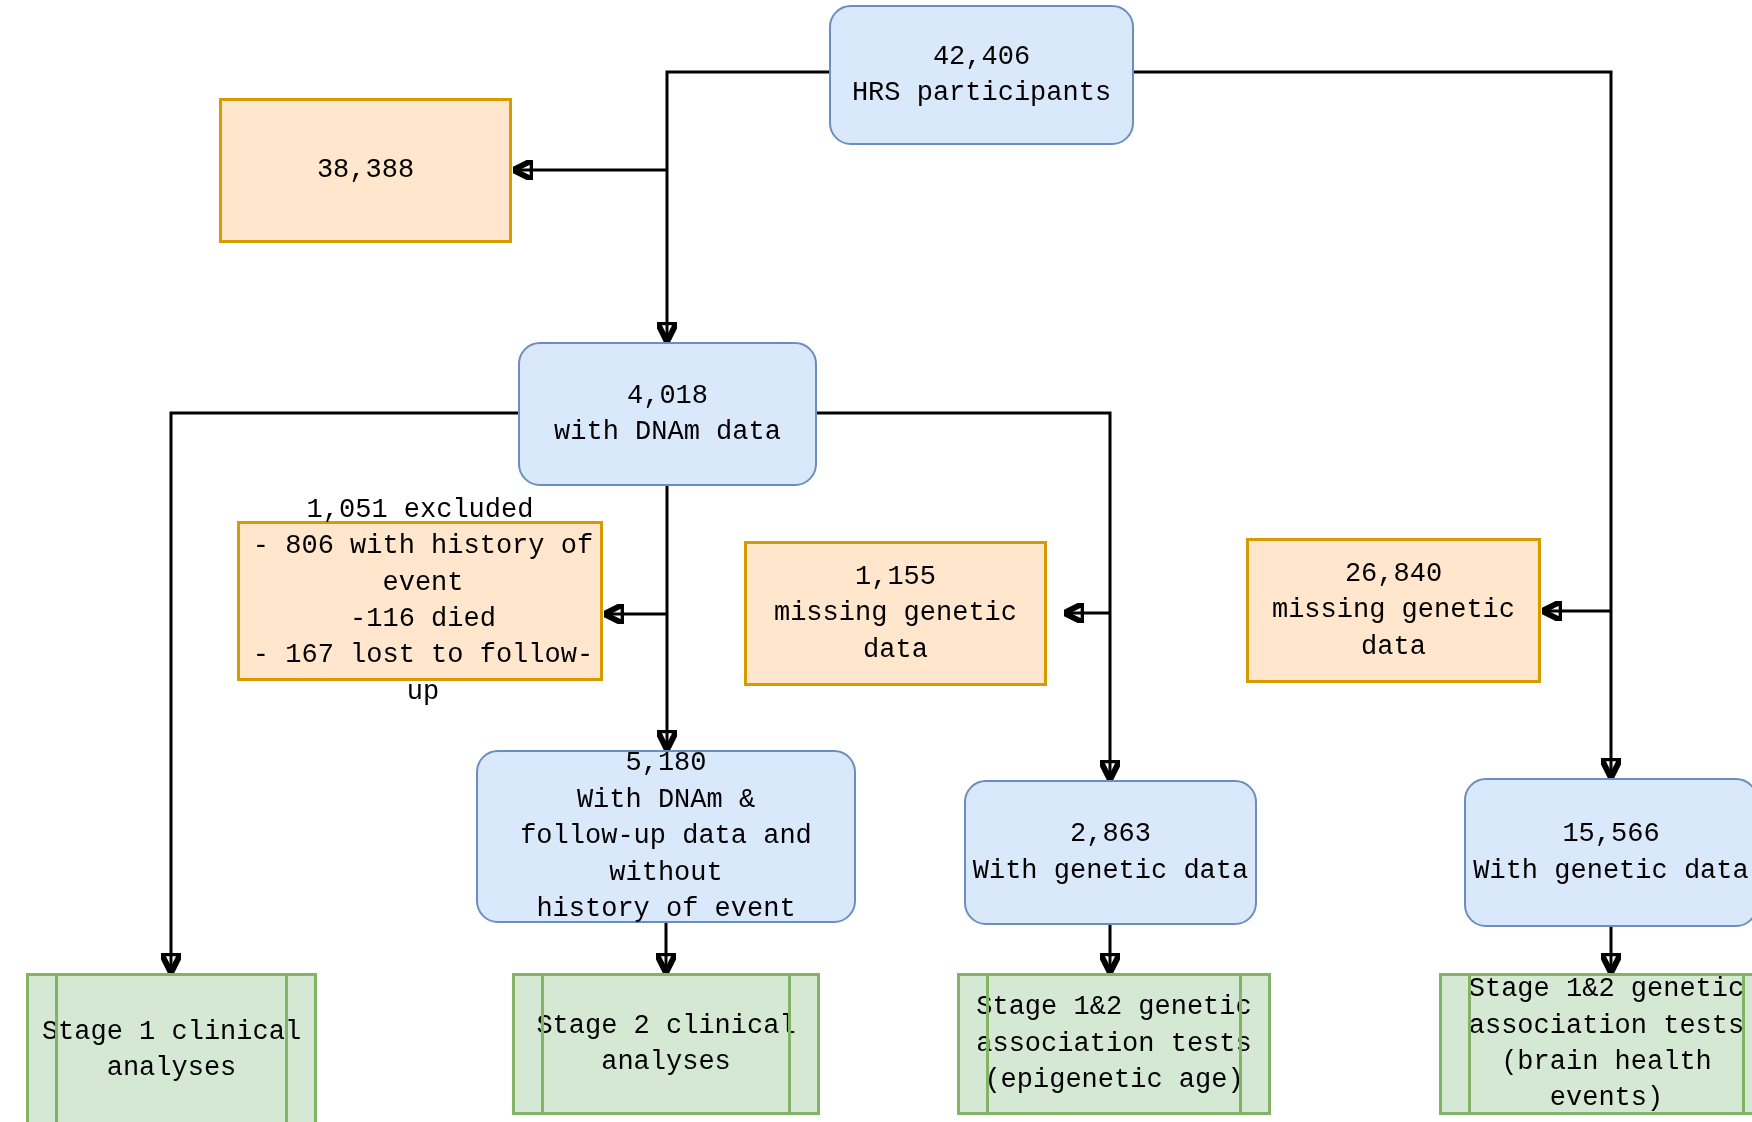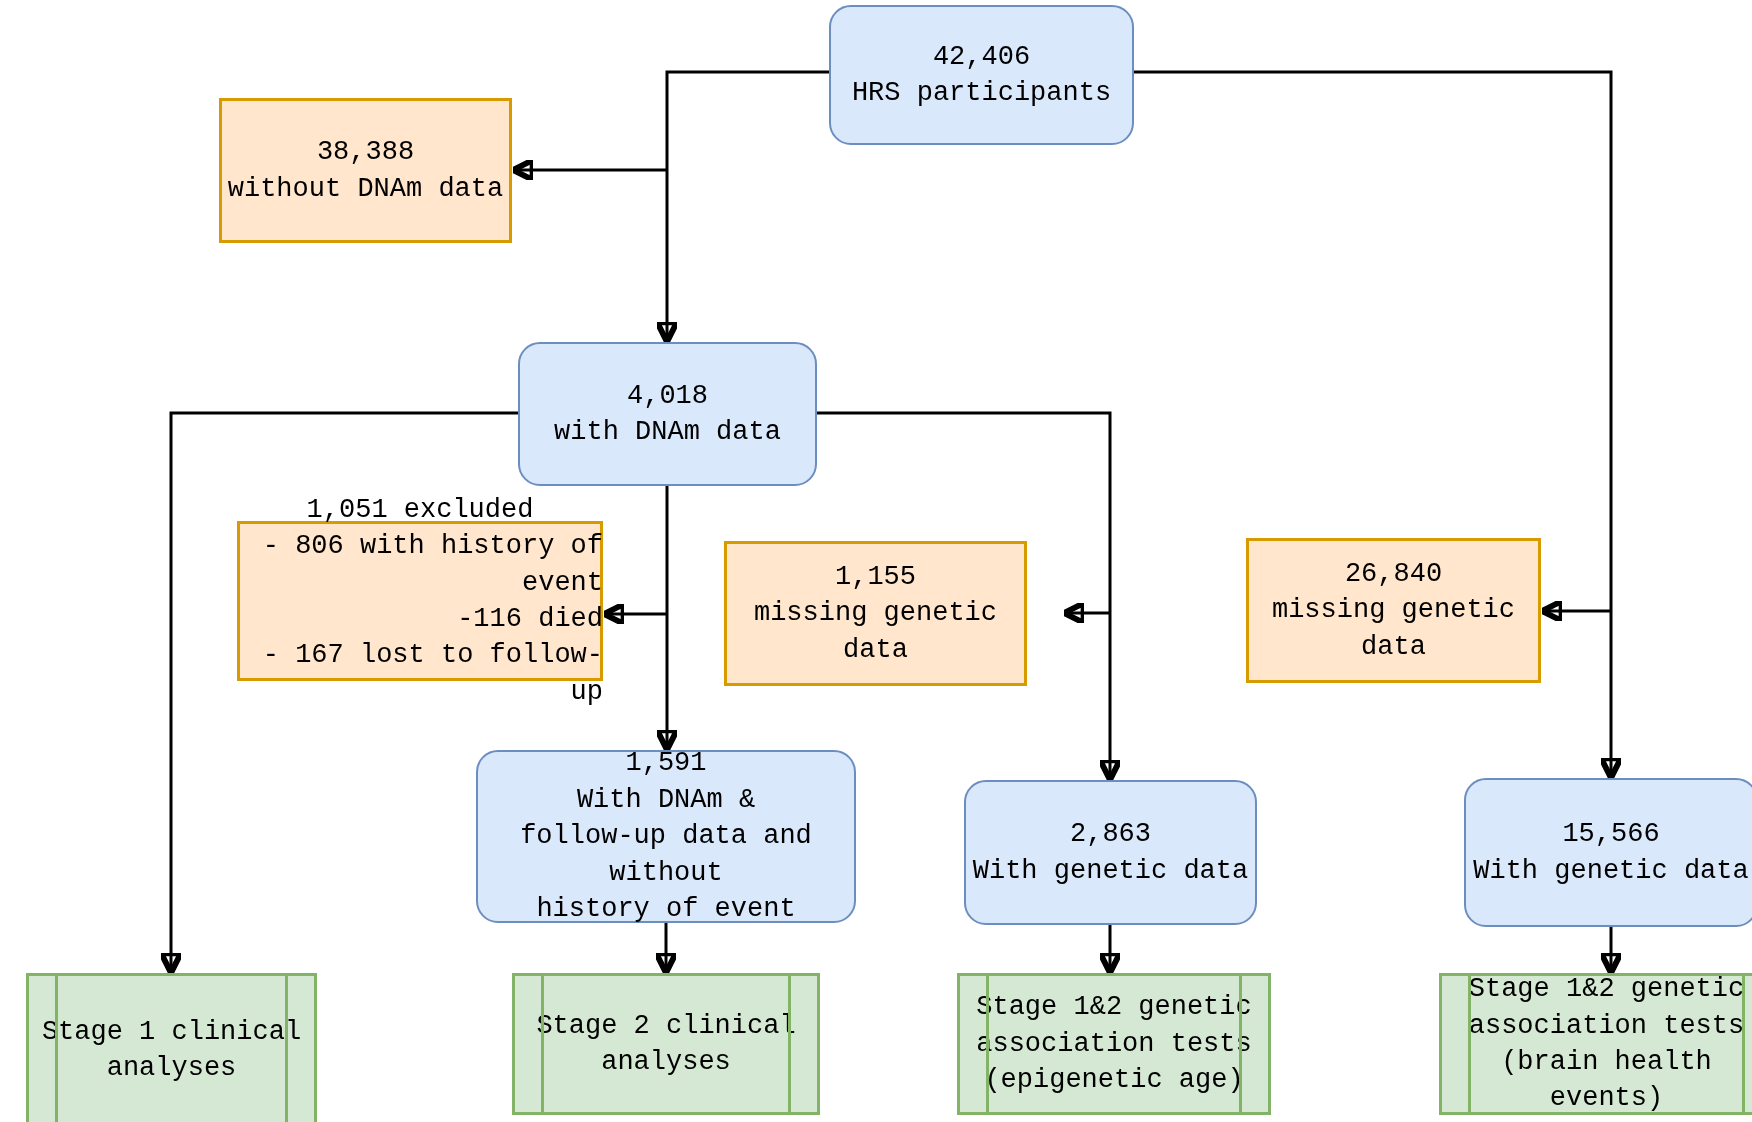--- a/index.html
+++ b/index.html
@@ -27,21 +27,21 @@
     background:var(--orange-fill);border:3px solid var(--orange-stroke);
   }
   .process{
     background:var(--green-fill);border:3px solid var(--green-stroke);
   }
   .process .bar{
     position:absolute;top:0;bottom:0;width:0;border-left:3px solid var(--green-stroke);
   }
   .process .bar.left{left:26px;}
   .process .bar.right{right:26px;}
-  .list-box .ln{text-align:right;padding-left:6px;}
+  .list-box .ln{text-align:center;padding-left:6px;}
   .list-box .ln.center{text-align:center;padding-left:0;}
 </style>
 </head>
 <body>
 
 <div class="canvas">
 
   <svg class="edges" width="1752" height="1122" viewBox="0 0 1752 1122" xmlns="http://www.w3.org/2000/svg">
     <defs>
       <marker id="arrow" viewBox="0 0 10 10" refX="8.5" refY="5" markerWidth="6.5" markerHeight="6.5" orient="auto-start-reverse">
@@ -66,49 +66,48 @@
     <span class="ln">42,406</span>
     <span class="ln">HRS participants</span>
   </div>
 
   <div class="box rounded" style="left:494px;top:342px;width:299px;height:144px;">
     <span class="ln">4,018</span>
     <span class="ln">with DNAm data</span>
   </div>
 
   <div class="box rounded" style="left:452px;top:750px;width:380px;height:173px;">
-    <span class="ln">1,591</span>
+    <span class="ln">5,180</span>
     <span class="ln">With DNAm &amp;</span>
     <span class="ln">follow-up data and without</span>
     <span class="ln">history of event</span>
   </div>
 
   <div class="box rounded" style="left:940px;top:780px;width:293px;height:145px;">
     <span class="ln">2,863</span>
     <span class="ln">With genetic data</span>
   </div>
 
   <div class="box rounded" style="left:1440px;top:778px;width:294px;height:149px;">
     <span class="ln">15,566</span>
     <span class="ln">With genetic data</span>
   </div>
 
   <div class="box rect" style="left:195px;top:98px;width:293px;height:145px;">
     <span class="ln">38,388</span>
-    <span class="ln">without DNAm data</span>
   </div>
 
   <div class="box rect list-box" style="left:213px;top:521px;width:366px;height:160px;">
     <span class="ln center">1,051 excluded</span>
     <span class="ln">- 806 with history of event</span>
     <span class="ln">-116 died</span>
     <span class="ln">- 167 lost to follow-up</span>
   </div>
 
-  <div class="box rect" style="left:700px;top:541px;width:303px;height:145px;">
+  <div class="box rect" style="left:720px;top:541px;width:303px;height:145px;">
     <span class="ln">1,155</span>
     <span class="ln">missing genetic data</span>
   </div>
 
   <div class="box rect" style="left:1222px;top:538px;width:295px;height:145px;">
     <span class="ln">26,840</span>
     <span class="ln">missing genetic data</span>
   </div>
 
   <div class="box process" style="left:2px;top:973px;width:291px;height:154px;text-align:center;">

